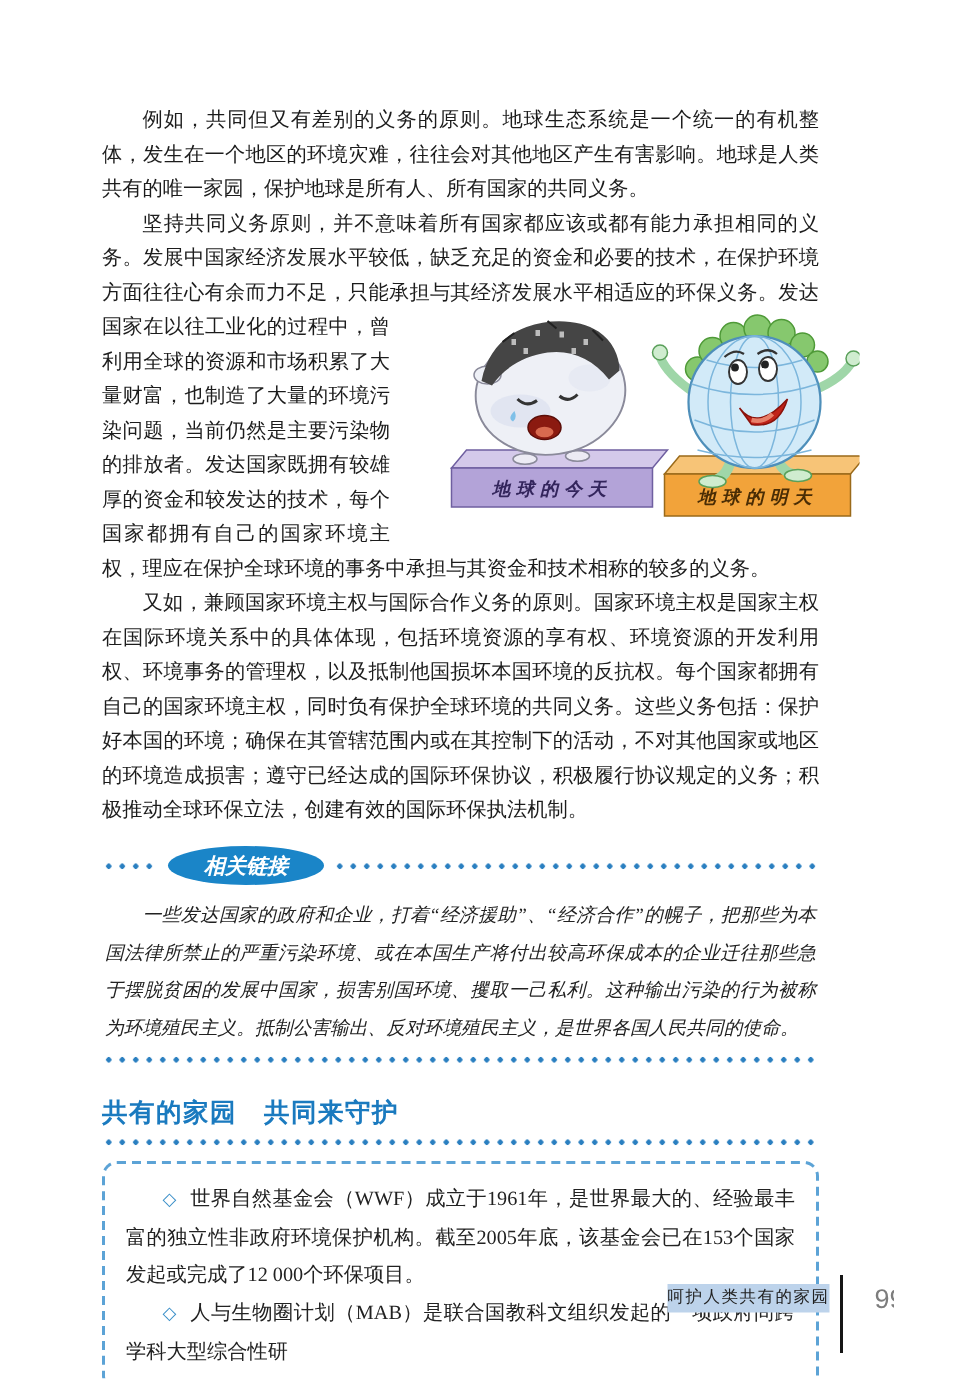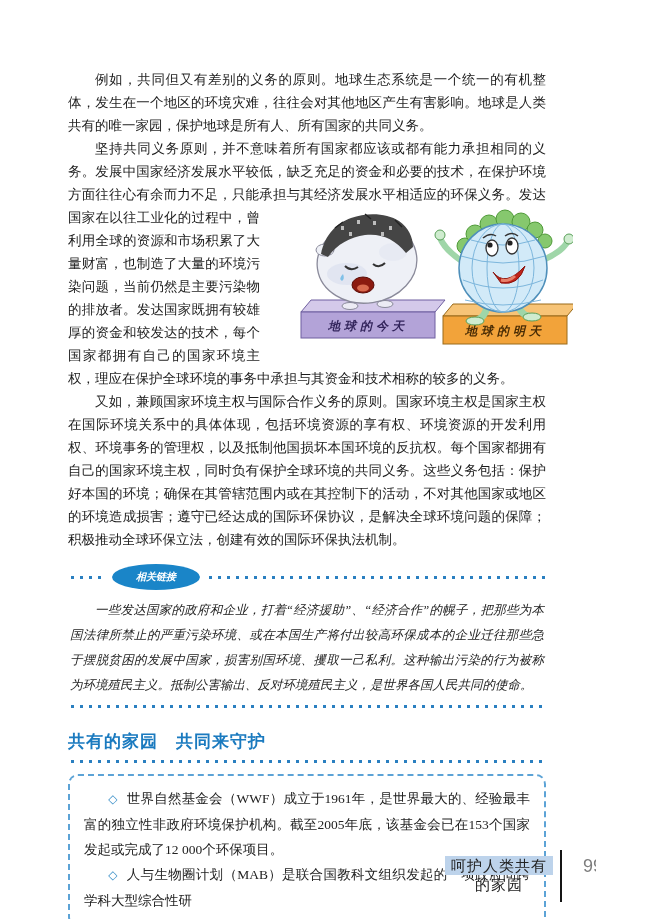--- a/index.html
+++ b/index.html
@@ -18,21 +18,21 @@
     background-image:radial-gradient(circle,#2a7fc0 1.6px,rgba(0,0,0,0) 1.9px);
     background-size:9px 5px; background-repeat:repeat-x; background-position:left center;
   }
   .rl-header{display:flex; align-items:center; margin-top:13px;}
   .rl-header .dotline{height:5px;}
   .rl-dots-left{width:38px;}
   .rl-dots-right{flex:1;}
   .rl-badge{
     background:#1a85c8; color:#fff; border-radius:50%;
     height:26px; line-height:26px; padding:0 24px; margin:0 6px;
-    font-size:10px; font-weight:bold; font-style:italic; white-space:nowrap;
+    font-size:14px; font-weight:bold; font-style:italic; white-space:nowrap;
   }
   .rl-text{
     font-family:"Liberation Serif","DejaVu Serif",serif; font-style:italic;
     font-size:12.5px; line-height:25px; color:#222;
     text-align:justify; text-indent:2em; padding:8px 2px 6px 2px;
   }
   .p4{margin-top:16px;}
   .sec-heading{
     margin:22px 0 6px 0; color:#1a7abf; font-size:17px; font-weight:bold;
     letter-spacing:1px; line-height:22px;
@@ -41,21 +41,21 @@
     margin-top:10px; border:2px dashed #5ca3d6; border-radius:10px;
     padding:10px 14px 12px 14px;
     font-family:"Liberation Serif","DejaVu Serif",serif;
     font-size:13.5px; line-height:25px; color:#222; text-align:justify;
   }
   .dashed-box p{margin:0; text-indent:1.8em;}
   .diamond{color:#3a8fc8; margin-right:9px; font-size:12px;}
   
   .footer-label{
     position:absolute; left:445px; top:856px; width:108px; height:19px;
-    background:#bdd3eb; color:#222; font-size:15px; line-height:19px;
+    background:#bdd3eb; color:#222; font-size:11px; line-height:19px;
     text-align:center; letter-spacing:1px;
   }
   .footer-divider{position:absolute; left:560px; top:850px; width:2px; height:52px; background:#151515;}
   .page-number{position:absolute; left:583px; top:855px; font-size:18px; color:#7d7d7d;}
   svg text{font-family:"Liberation Serif","DejaVu Serif",serif; font-style:italic; font-weight:bold;}
 </style>
 </head>
 <body>
 
 <div class="page">
@@ -131,21 +131,21 @@
         <ellipse cx="77" cy="38" rx="6" ry="8" fill="#fff" stroke="#333" stroke-width="1.3"></ellipse>
         <circle cx="75" cy="35" r="2.6" fill="#222"></circle>
         <path d="M48,30 q7,-6 13,-2" stroke="#333" stroke-width="1.5" fill="none"></path>
         <path d="M70,28 q7,-5 13,0" stroke="#333" stroke-width="1.5" fill="none"></path>
         <path d="M58,64 Q70,80 90,58 Q84,78 66,75 Z" fill="#c0231a" stroke="#8a130c" stroke-width="1"></path>
         <path d="M66,72 q8,2 14,-4" stroke="#e8806a" stroke-width="3" fill="none"></path>
       </g>
     </svg></span><span>曾利用全球的资源和市场积累了大量财富，也制造了大量的环境污染问题，当前仍然是主要污染物的排放者。发达国家既拥有较雄厚的资金和较发达的技术，每个国家都拥有自己的国家环境主权，理应在保护全球环境的事务中承担与其资金和技术相称的较多的义务。</span>
   </p>
 
-  <p class="body">又如，兼顾国家环境主权与国际合作义务的原则。国家环境主权是国家主权在国际环境关系中的具体体现，包括环境资源的享有权、环境资源的开发利用权、环境事务的管理权，以及抵制他国损坏本国环境的反抗权。每个国家都拥有自己的国家环境主权，同时负有保护全球环境的共同义务。这些义务包括：保护好本国的环境；确保在其管辖范围内或在其控制下的活动，不对其他国家或地区的环境造成损害；遵守已经达成的国际环保协议，是解决全球环境问题的保障；积极推动全球环保立法，创建有效的国际环保执法机制。</p>
+  <p class="body">又如，兼顾国家环境主权与国际合作义务的原则。国家环境主权是国家主权在国际环境关系中的具体体现，包括环境资源的享有权、环境资源的开发利用权、环境事务的管理权，以及抵制他国损坏本国环境的反抗权。每个国家都拥有自己的国家环境主权，同时负有保护全球环境的共同义务。这些义务包括：保护好本国的环境；确保在其管辖范围内或在其控制下的活动，不对其他国家或地区的环境造成损害；遵守已经达成的国际环保协议，积极履行协议规定的义务；积极推动全球环保立法，创建有效的国际环保执法机制。</p>
 
   <div>
     <div class="rl-header">
       <div class="dotline rl-dots-left"></div>
       <div class="rl-badge">相关链接</div>
       <div class="dotline rl-dots-right"></div>
     </div>
     <div class="rl-text">一些发达国家的政府和企业，打着“经济援助”、“经济合作”的幌子，把那些为本国法律所禁止的严重污染环境、或在本国生产将付出较高环保成本的企业迁往那些急于摆脱贫困的发展中国家，损害别国环境、攫取一己私利。这种输出污染的行为被称为环境殖民主义。抵制公害输出、反对环境殖民主义，是世界各国人民共同的使命。</div>
     <div class="dotline"></div>
   </div>

